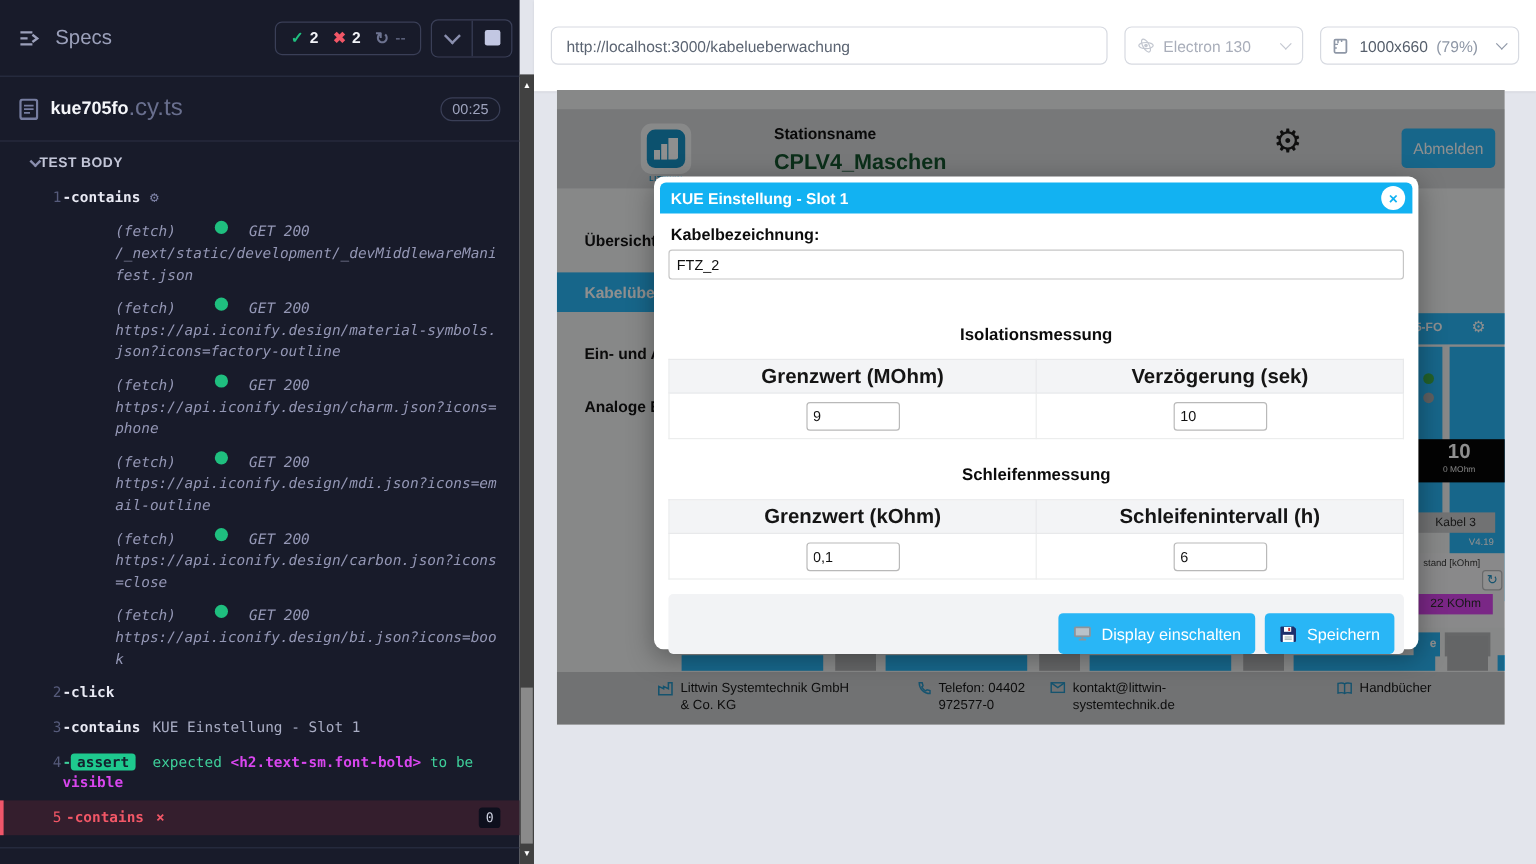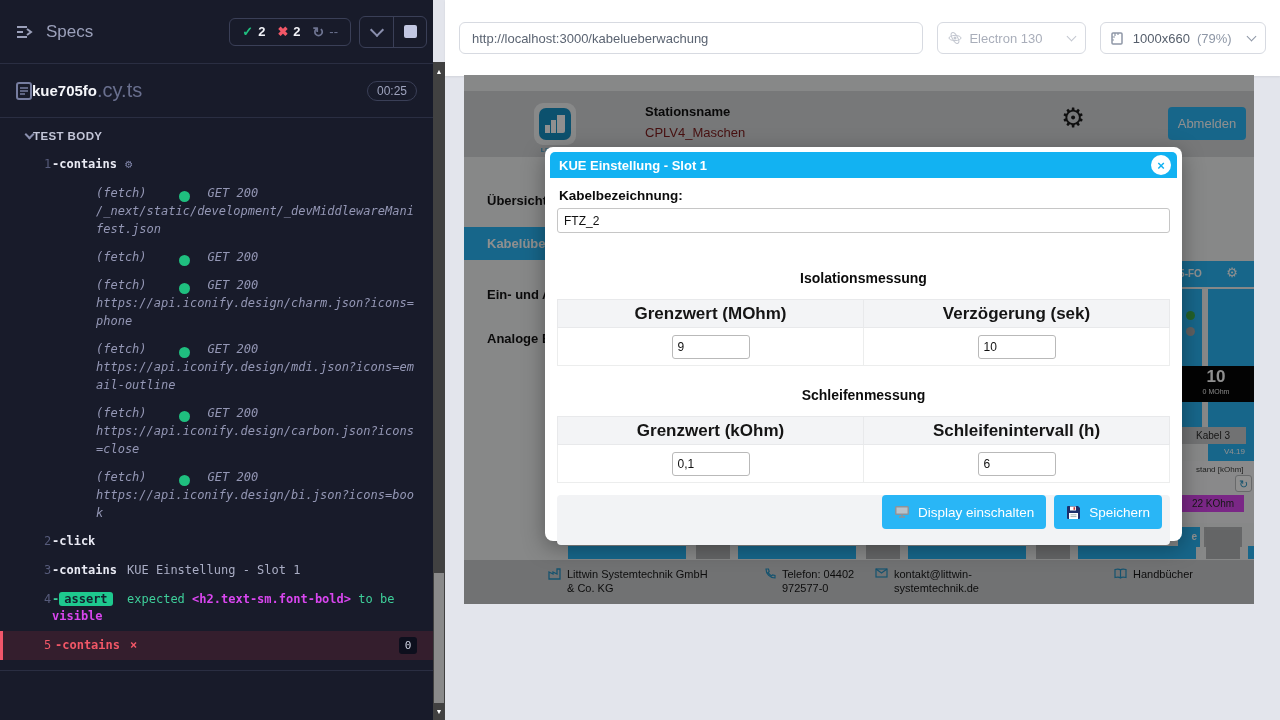--- a/index.html
+++ b/index.html
@@ -15,37 +15,37 @@
   .stat .bad { color:#f25767; font-size:13px; }
   .stat .pend { color:#6d7390; font-size:14px; }
   .stat .pendtxt { color:#6d7390; font-weight:normal; }
   .btn-group { margin-left:8px; display:flex; border:1px solid #3a3f57; border-radius:6px; overflow:hidden; }
   .btn-group .gbtn { width:33px; height:30px; display:flex; align-items:center; justify-content:center; }
   .btn-group .gbtn + .gbtn { border-left:1px solid #3a3f57; }
   .stop-square { width:13px; height:13px; background:#c2c7e2; border-radius:2px; }
   .chev { width:10px; height:10px; border-right:2px solid #8a8fae; border-bottom:2px solid #8a8fae; transform:rotate(45deg); margin-top:-4px; }
 
   .spec-row { height:54px; display:flex; align-items:center; padding:0 16px; border-bottom:1px solid #2a2e42; }
-  .spec-name { font-size:15px; font-weight:bold; color:#f5f6fa; }
+  .spec-name { margin-left:10px; font-size:15px; font-weight:bold; color:#f5f6fa; }
   .spec-ext { font-size:20px; color:#696f8e; }
   .timer-pill { margin-left:auto; border:1px solid #3a3f57; border-radius:11px; padding:2px 9px; font-size:12px; color:#9ea3bd; }
 
   .testbody-row { display:flex; align-items:center; gap:0; padding:12px 0 8px 26px; }
   .tb-chev { width:7px; height:7px; border-right:2px solid #8a8fae; border-bottom:2px solid #8a8fae; transform:rotate(45deg); margin-top:-3px; }
   .tb-label { font-size:11.5px; font-weight:bold; letter-spacing:.4px; color:#c3c6d8; }
 
   .cmdlog { font-family:"DejaVu Sans Mono",monospace; font-size:12px; }
   .cmd-row { display:flex; align-items:flex-start; padding:6px 16px 6px 0; line-height:17px; }
   .cmd-num { width:52px; flex:0 0 52px; text-align:left; padding-left:44px; color:#565b7b; font-size:12px; }
   .cmd-body { flex:1; }
   .cmd-name { font-weight:bold; color:#e9eaf4; }
   .cmd-msg { color:#a9adc4; margin-left:10px; }
   .gear-sm { color:#7f84a8; font-size:12px; margin-left:8px; }
   .fetch-entry { padding:5px 18px 5px 96px; color:#9497b5; font-style:italic; line-height:18px; }
-  .fetch-head { display:flex; align-items:flex-end; gap:18px; }
+  .fetch-head { display:flex; align-items:flex-start; gap:18px; }
   .get-dot { width:11px; height:11px; border-radius:50%; background:#1fbf7f; display:inline-block; margin-left:14px; font-style:normal; }
   .fetch-url { word-break:break-all; }
   .assert-chip { background:#1ec98e; color:#14202e; font-weight:bold; border-radius:3px; padding:0 5px; }
   .assert-msg { color:#3ecf9a; }
   .assert-msg b { color:#d946ef; }
   .row-failed { background:#341e2d; border-left:3px solid #f0566a; }
   .row-failed .cmd-num { color:#f25767; padding-left:41px; }
   .row-failed .cmd-name { color:#f25767; }
   .fail-x { color:#f25767; font-weight:bold; margin-left:10px; }
   .fail-badge { margin-left:auto; background:#0d0f1d; border-radius:3px; min-width:18px; height:17px; display:flex; align-items:center; justify-content:center; font-size:11px; color:#cdd0e0; }
@@ -71,21 +71,21 @@
   
   .aut { position:absolute; left:19px; top:75px; width:790px; height:529px; background:#f1f2f3; overflow:hidden; }
   .app-header { position:absolute; left:0; top:16px; width:850px; height:66px; background:#d4d6d8; }
   .logo-badge { position:absolute; left:70px; top:12px; width:42px; height:42px; background:#f3f4f5; border-radius:9px; display:flex; align-items:center; justify-content:center; }
   .logo-inner { width:32px; height:32px; background:#1790c4; border-radius:7px; position:relative; }
   .logo-inner .b1 { position:absolute; left:6px; bottom:7px; width:5px; height:8px; background:#fff; }
   .logo-inner .b2 { position:absolute; left:12px; bottom:7px; width:5px; height:13px; background:#fff; }
   .logo-inner .b3 { position:absolute; left:18px; bottom:7px; width:8px; height:18px; background:#fff; border-bottom-right-radius:2px; }
   .logo-caption { position:absolute; left:70px; top:56px; width:42px; text-align:center; font-size:6px; font-weight:bold; color:#1790c4; letter-spacing:.5px; }
   .station-label { position:absolute; left:181px; top:13px; font-size:13px; font-weight:bold; color:#101010; }
-  .station-value { position:absolute; left:181px; top:34px; font-size:13px; color:#7f1d1d; }
+  .station-value { position:absolute; left:181px; top:34px; font-size:18px; color:#14532d;font-weight:bold; }
   .app-gear { position:absolute; left:597px; top:14px; font-size:27px; color:#1c1c1c; line-height:1; }
   .logout-btn { position:absolute; left:704px; top:16px; width:78px; height:33px; background:#29b6f6; border:none; border-radius:4px; color:#fff; font-size:13px; font-family:"Liberation Sans",sans-serif; }
 
   .nav-item { position:absolute; left:23px; font-size:13px; font-weight:bold; color:#141414; white-space:nowrap; }
   .nav-active { position:absolute; left:0; top:152px; width:180px; height:33px; background:#29b6f6; color:#fff; display:flex; align-items:center; padding-left:23px; font-size:13px; font-weight:bold; white-space:nowrap; overflow:hidden; }
 
   
   .side-card { position:absolute; left:700px; top:186px; width:90px; height:280px; }
   .sc-head { position:absolute; left:0; top:0; width:90px; height:26px; background:#29b6f6; color:#fff; font-size:10px; font-weight:bold; line-height:26px; padding-left:4px; }
   .sc-gear { position:absolute; right:16px; top:5px; color:#fff; font-size:13px; line-height:1; }
@@ -93,21 +93,21 @@
   .sc-col-r { position:absolute; left:44px; top:28px; width:46px; height:212px; background:#29b6f6; }
   .dot { position:absolute; width:9px; height:9px; border-radius:50%; }
   .dot-green { left:22px; top:50px; background:#3fae4c; }
   .dot-gray { left:22px; top:66px; background:#a9abad; }
   .sc-display { position:absolute; left:14px; top:105px; width:76px; height:36px; background:#060606; color:#fff; text-align:center; }
   .sc-display .val { font-size:17px; font-weight:bold; line-height:22px; }
   .sc-display .unit { font-size:7px; color:#e8e8e8; }
   .sc-kabel { position:absolute; left:16px; top:166px; width:66px; height:17px; background:#c9cbcd; color:#2b2b2b; font-size:10px; text-align:center; line-height:17px; }
   .sc-version { position:absolute; left:60px; top:186px; color:#fff; font-size:8px; }
   .sc-panel { position:absolute; left:14px; top:200px; width:76px; height:62px; background:#f4f5f6; }
-  .sc-label { position:absolute; left:18px; top:4px; font-size:8px; color:#3a3a3a; white-space:nowrap; }
+  .sc-label { position:absolute; left:8px; top:4px; font-size:8px; color:#3a3a3a; white-space:nowrap; }
   .sc-refresh { position:absolute; right:2px; top:14px; width:17px; height:17px; border:1px solid #b9bbbd; border-radius:3px; color:#2794c5; font-size:11px; text-align:center; line-height:16px; background:#fff; }
   .sc-res { position:absolute; left:4px; top:34px; width:62px; height:17px; background:#d946ef; color:#2b2b2b; font-size:10px; text-align:center; line-height:17px; }
   .sc-btn-e { position:absolute; left:14px; top:266px; width:22px; height:20px; background:#29b6f6; color:#fff; font-size:10px; font-weight:bold; text-align:right; line-height:20px; padding-right:3px; }
   .sc-btn-tdr { position:absolute; left:40px; top:266px; width:38px; height:20px; background:#b6b8ba; color:#d9dadc; font-size:10px; font-weight:bold; text-align:center; line-height:20px; }
 
   
   .slot-strip { position:absolute; left:0; top:455px; width:790px; height:30px; }
   .slot-group { position:absolute; top:0; width:122px; height:30px; }
   .slot-small { position:absolute; left:20px; top:0; width:62px; height:12px; background:#29b6f6; }
   .slot-wide { position:absolute; left:0; top:16px; width:118px; height:13px; background:#29b6f6; }
@@ -129,21 +129,21 @@
   .modal-body { padding:7px 7px 0 7px; }
   .cable-label { font-size:13.5px; font-weight:bold; color:#0c0c0c; margin:3px 0 5px 2px; }
   .cable-input { width:100%; height:25px; border:1px solid #c6c6c6; border-radius:3px; font-size:12px; padding:0 6px; color:#111; font-family:"Liberation Sans",sans-serif; }
   .sec-title { text-align:center; font-size:14px; font-weight:bold; color:#0c0c0c; }
   .sec-title.iso { margin-top:37px; }
   .sec-title.loop { margin-top:21px; }
   .mtable { width:100%; border:1px solid #e3e4e6; border-collapse:collapse; margin-top:13px; }
   .mtable th { background:#f3f4f6; font-size:17px; font-weight:bold; color:#151515; height:28px; width:50%; border:1px solid #e8e9eb; }
   .mtable td { height:38px; text-align:center; border:1px solid #eceded; }
   .cell-input { width:78px; height:24px; border:1px solid #b9b9b9; border-radius:3px; font-size:12px; padding:0 5px; color:#111; font-family:"Liberation Sans",sans-serif; }
-  .modal-footer { margin-top:12px; height:50px; background:#f2f3f5; border-radius:4px; display:flex; align-items:flex-start; justify-content:flex-end; gap:8px; padding-right:8px; }
+  .modal-footer { margin-top:12px; height:50px; background:#f2f3f5; border-radius:4px; display:flex; align-items:flex-end; justify-content:flex-end; gap:8px; padding-right:8px; }
   .mbtn { height:34px; background:#29b6f6; border:none; border-radius:4px; color:#fff; font-size:13.5px; display:flex; align-items:center; gap:8px; padding:0 12px; font-family:"Liberation Sans",sans-serif; }
 
   svg { display:block; }
 </style>
 </head>
 <body>
 
 <div class="runner">
   <div class="runner-header">
     <span>
@@ -207,20 +207,21 @@
           <span>GET 200</span>
         </div>
       <div class="fetch-url">/_next/static/development/_devMiddlewareManifest.json</div>
     </div>
     <div class="fetch-entry">
       <div class="fetch-head">
           <span>(fetch)</span>
           <span class="get-dot"></span>
           <span>GET 200</span>
         </div>
+      <div class="fetch-url">https://api.iconify.design/material-symbols.json?icons=factory-outline</div>
     </div>
     <div class="fetch-entry">
       <div class="fetch-head">
           <span>(fetch)</span>
           <span class="get-dot"></span>
           <span>GET 200</span>
         </div>
       <div class="fetch-url">https://api.iconify.design/charm.json?icons=phone</div>
     </div>
     <div class="fetch-entry">

